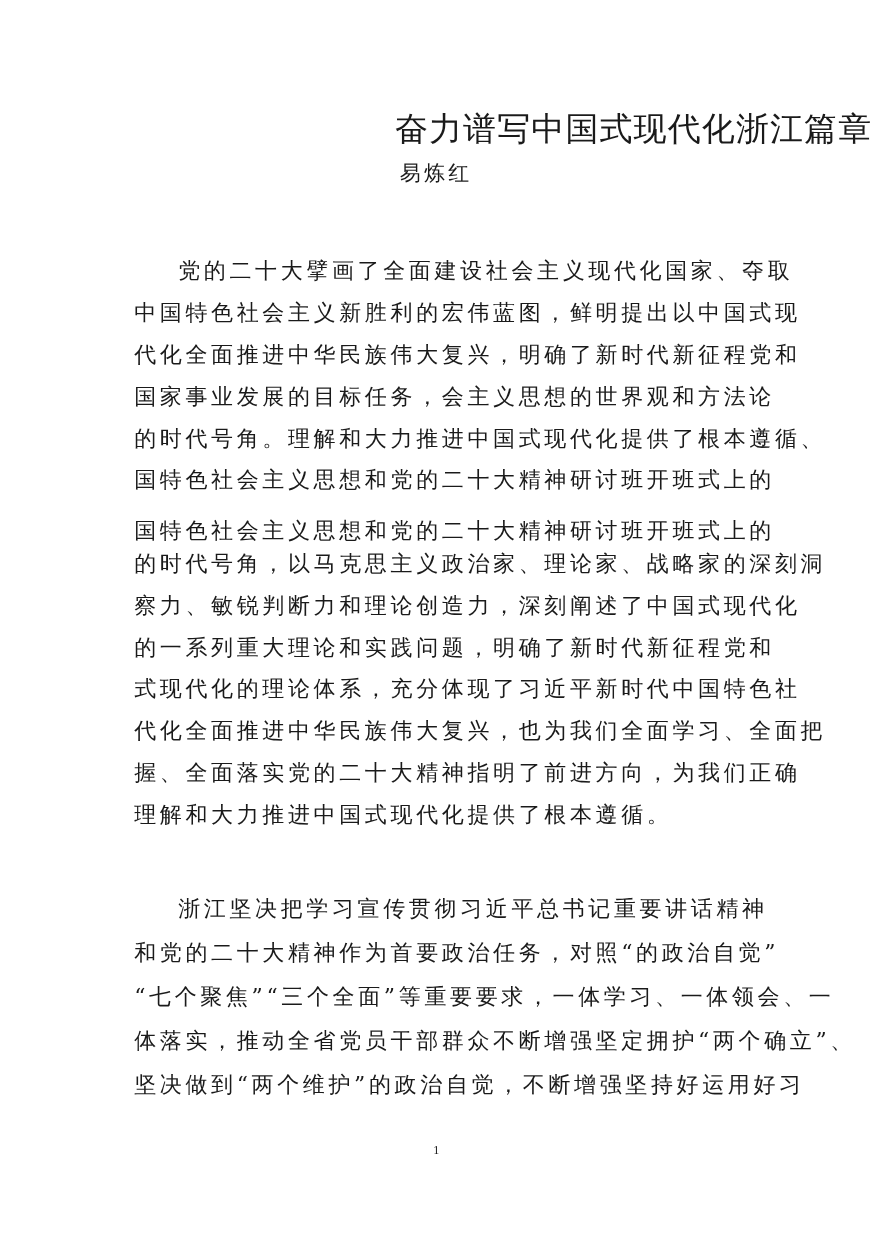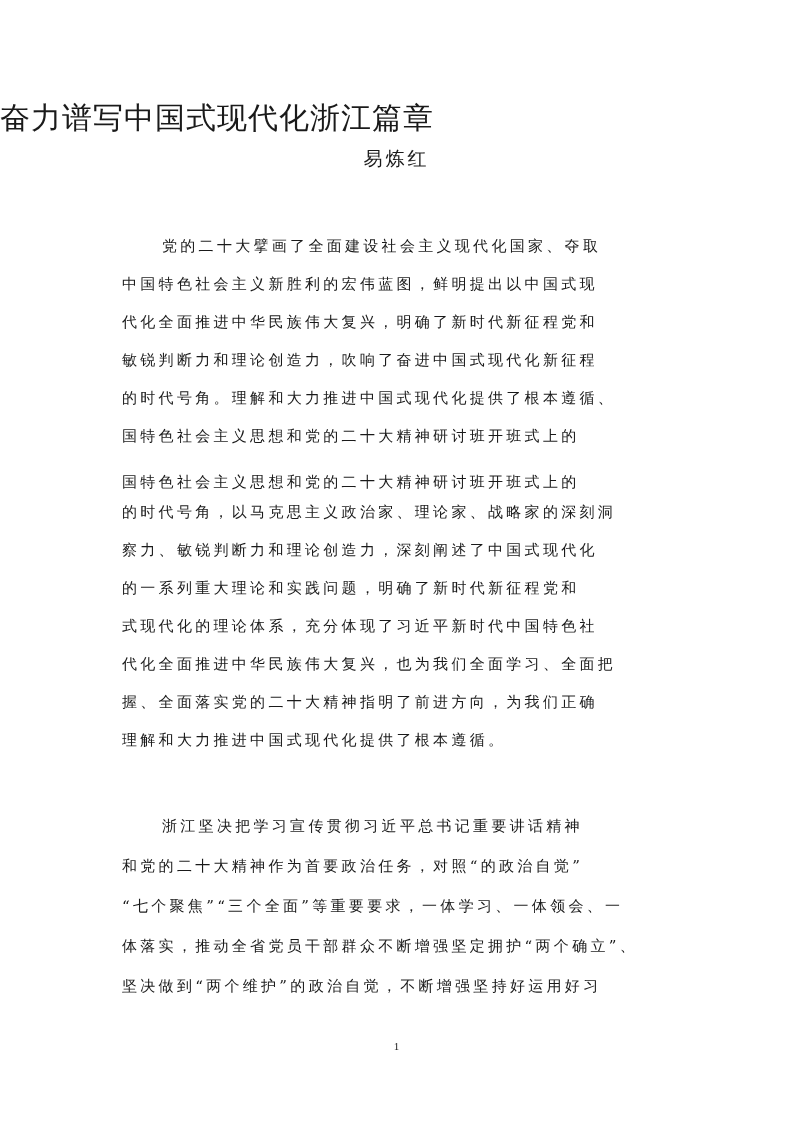--- a/index.html
+++ b/index.html
@@ -1,38 +1,38 @@
 <!DOCTYPE html>
 <html><head>
 <meta charset="utf-8">
 <style>
   html, body { margin:0; padding:0; background:#ffffff; }
   body { width:793px; height:1122px; position:relative; overflow:hidden;
          font-family:"DejaVu Serif","Liberation Serif",serif; color:#1a1a1a; }
-  .title { position:absolute; left:0; width:793px; top:98px; text-align:left;
+  .title { position:absolute; left:0; width:793px; top:98px; text-align:right;
            font-size:30px; letter-spacing:1px; line-height:40px; }
   .author { position:absolute; left:0; width:793px; top:144px; text-align:center;
             font-size:19px; letter-spacing:3px; line-height:28px; }
-  .line { position:absolute; left:122px; font-size:15px; line-height:28px;
+  .line { position:absolute; left:122px; font-size:20px; line-height:28px;
           white-space:nowrap; letter-spacing:3.3px; }
   .page-num { position:absolute; left:0; width:793px; top:1040px; text-align:center;
               font-size:11px; font-family:"Liberation Serif",serif; }
 </style>
 </head>
 <body>
 
 <div>
   <div class="title">奋力谱写中国式现代化浙江篇章</div>
   <div class="author">易炼红</div>
 
   <div>
     <div class="line" style="top:232px;left:162px">党的二十大擘画了全面建设社会主义现代化国家、夺取</div>
     <div class="line" style="top:270px">中国特色社会主义新胜利的宏伟蓝图，鲜明提出以中国式现</div>
     <div class="line" style="top:308px">代化全面推进中华民族伟大复兴，明确了新时代新征程党和</div>
-    <div class="line" style="top:346px">敏锐判断力和理论创造力，吹响了奋进中国式现代化新征程</div>
+    <div class="line" style="top:346px">国家事业发展的目标任务，会主义思想的世界观和方法论</div>
     <div class="line" style="top:384px">的时代号角。理解和大力推进中国式现代化提供了根本遵循、</div>
     <div class="line" style="top:422px">国特色社会主义思想和党的二十大精神研讨班开班式上的</div>
     <div class="line" style="top:468px">国特色社会主义思想和党的二十大精神研讨班开班式上的</div>
     <div class="line" style="top:498px">的时代号角，以马克思主义政治家、理论家、战略家的深刻洞</div>
     <div class="line" style="top:536px">察力、敏锐判断力和理论创造力，深刻阐述了中国式现代化</div>
     <div class="line" style="top:574px">的一系列重大理论和实践问题，明确了新时代新征程党和</div>
     <div class="line" style="top:612px">式现代化的理论体系，充分体现了习近平新时代中国特色社</div>
     <div class="line" style="top:650px">代化全面推进中华民族伟大复兴，也为我们全面学习、全面把</div>
     <div class="line" style="top:688px">握、全面落实党的二十大精神指明了前进方向，为我们正确</div>
     <div class="line" style="top:726px">理解和大力推进中国式现代化提供了根本遵循。</div>

